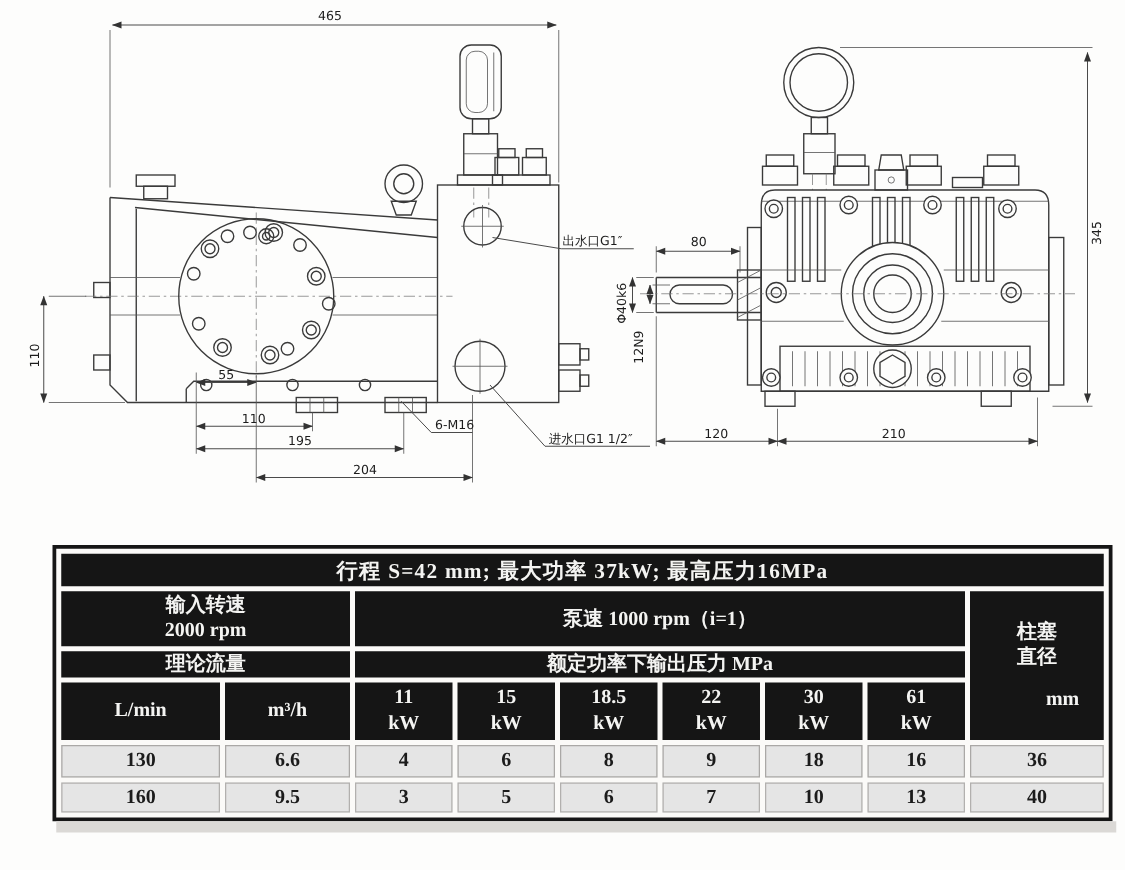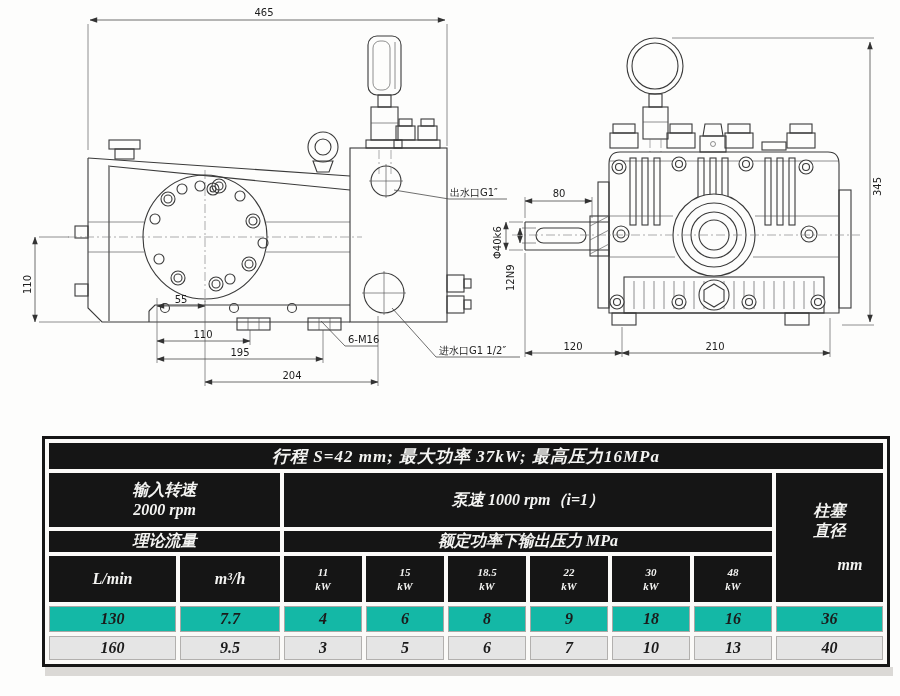--- a/index.html
+++ b/index.html
@@ -10,30 +10,30 @@
   .o{fill:none;stroke:#3a3a3a;stroke-width:1.1}
   .t{fill:none;stroke:#555;stroke-width:0.65}
   .d{fill:none;stroke:#4a4a4a;stroke-width:0.8}
   .cl{fill:none;stroke:#777;stroke-width:0.6;stroke-dasharray:9 3 2 3}
   .wf{fill:#fdfdfc;stroke:#3a3a3a;stroke-width:1.1}
   text.dt{font:10px "DejaVu Sans", sans-serif;fill:#1c1c1c}
   
   .tbl-wrap{width:854px;margin:2px 0 0 30px;}
   table.spec{border-collapse:separate;border-spacing:4px;background:#fbfaf8;
              border:3px solid #161616;width:848px;table-layout:fixed;}
-  td{text-align:center;vertical-align:middle;padding:0;font-style:italic;}
+  td{text-align:center;vertical-align:middle;padding:0;}
   .hc{background:#151515;color:#f4f4f2;font-weight:bold;}
   .title-cell{font-size:17px;letter-spacing:1px;}
   .hc .sub{line-height:1.25;font-size:16px;}
-  .pw{line-height:1.3;font-size:11px;}
-  .r-title{height:26px}.r2{height:54px}.r3{height:20px}.r4{height:46px}
+  .pw{line-height:1.3;font-size:16px;}
+  .r-title{height:26px}.r2{height:44px}.r3{height:20px}.r4{height:46px}
   .r5{height:26px}.r6{height:24px}
   .hc16{font-size:16px}
   .drow td{font-weight:bold;font-size:16px;color:#1b1b1b;border:1px solid #aaa8a6;}
-  .light td{background:#14b8a6;}
+  .light td{background:#e5e5e5;}
   .grey td{background:#e5e5e5;border-color:#b2b0ae;}
   .mmgap{margin-top:14px;margin-left:41px;}
   .bottom-strip{width:848px;height:9px;background:#dbd9d6;margin-left:3px;}
 </style>
 </head>
 <body>
 
 <div class="sheet">
 
   <svg width="900" height="434" viewBox="0 0 900 434">
@@ -345,27 +345,27 @@
         </td>
         <td class="hc">
           <div class="pw">22</div>
           <div class="pw">kW</div>
         </td>
         <td class="hc">
           <div class="pw">30</div>
           <div class="pw">kW</div>
         </td>
         <td class="hc">
-          <div class="pw">48</div>
+          <div class="pw">61</div>
           <div class="pw">kW</div>
         </td>
       </tr>
       <tr class="drow light r5">
         <td>130</td>
-        <td>7.7</td>
+        <td>6.6</td>
         <td>4</td>
         <td>6</td>
         <td>8</td>
         <td>9</td>
         <td>18</td>
         <td>16</td>
         <td>36</td>
       </tr>
       <tr class="drow grey r6">
         <td>160</td>

